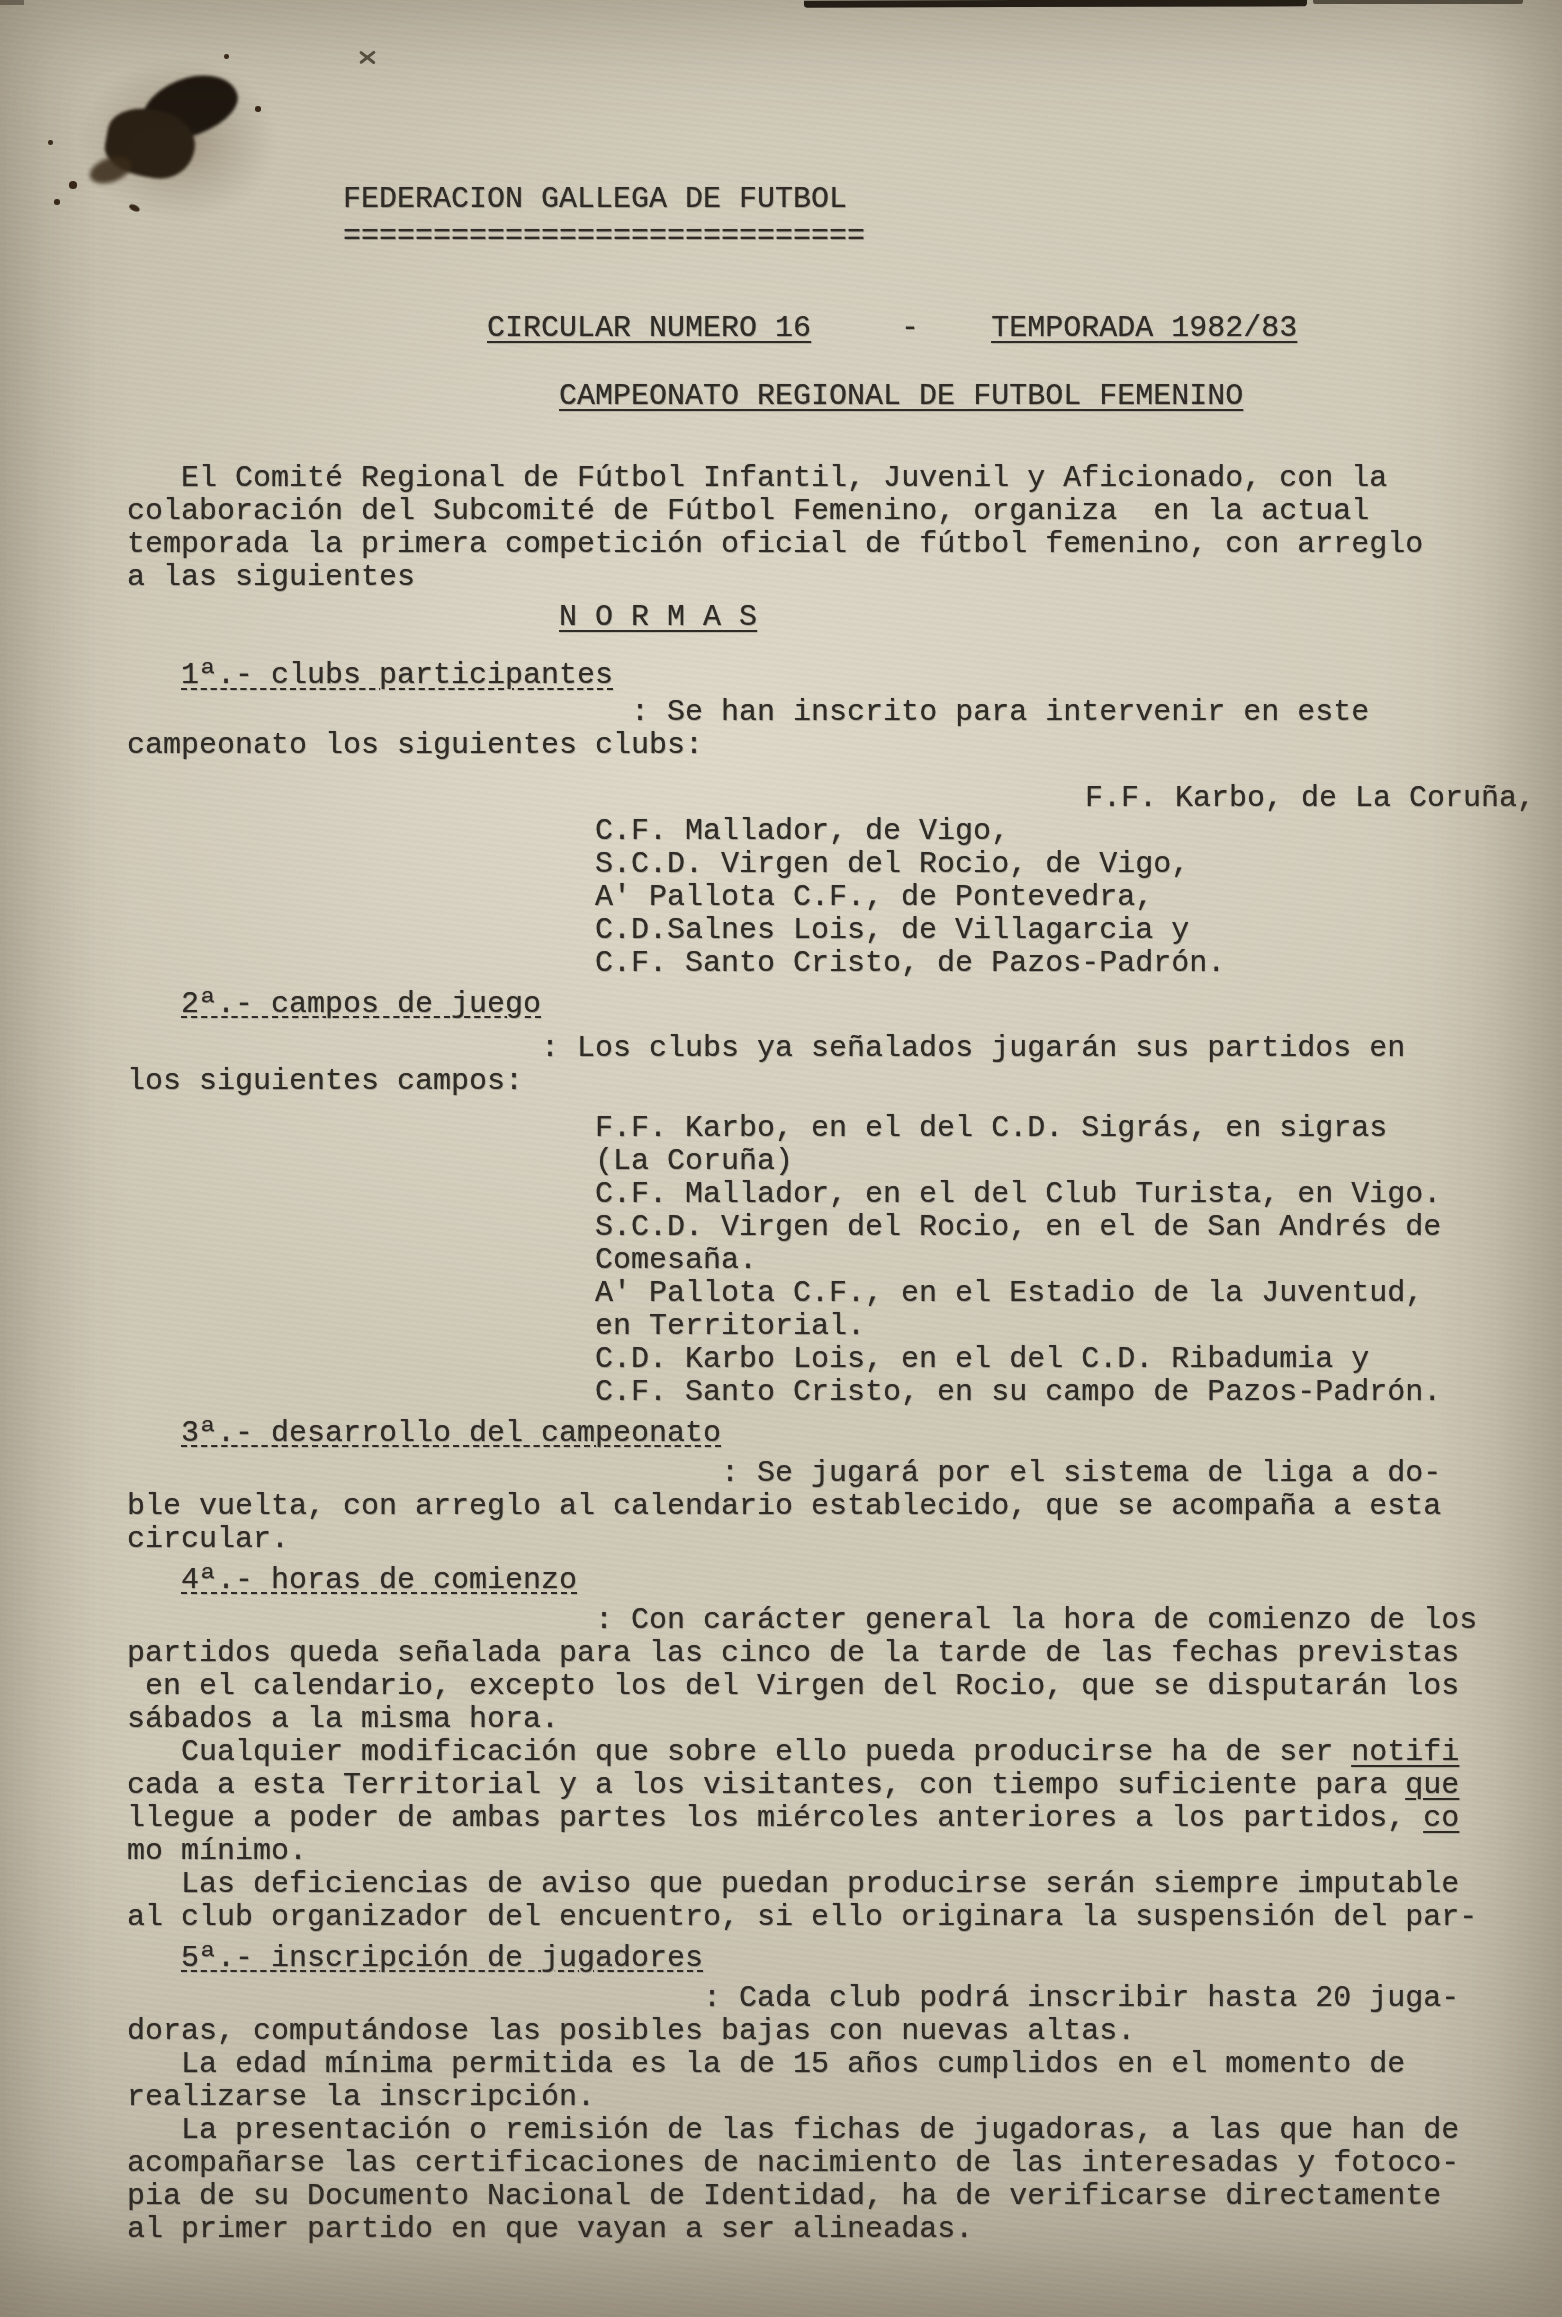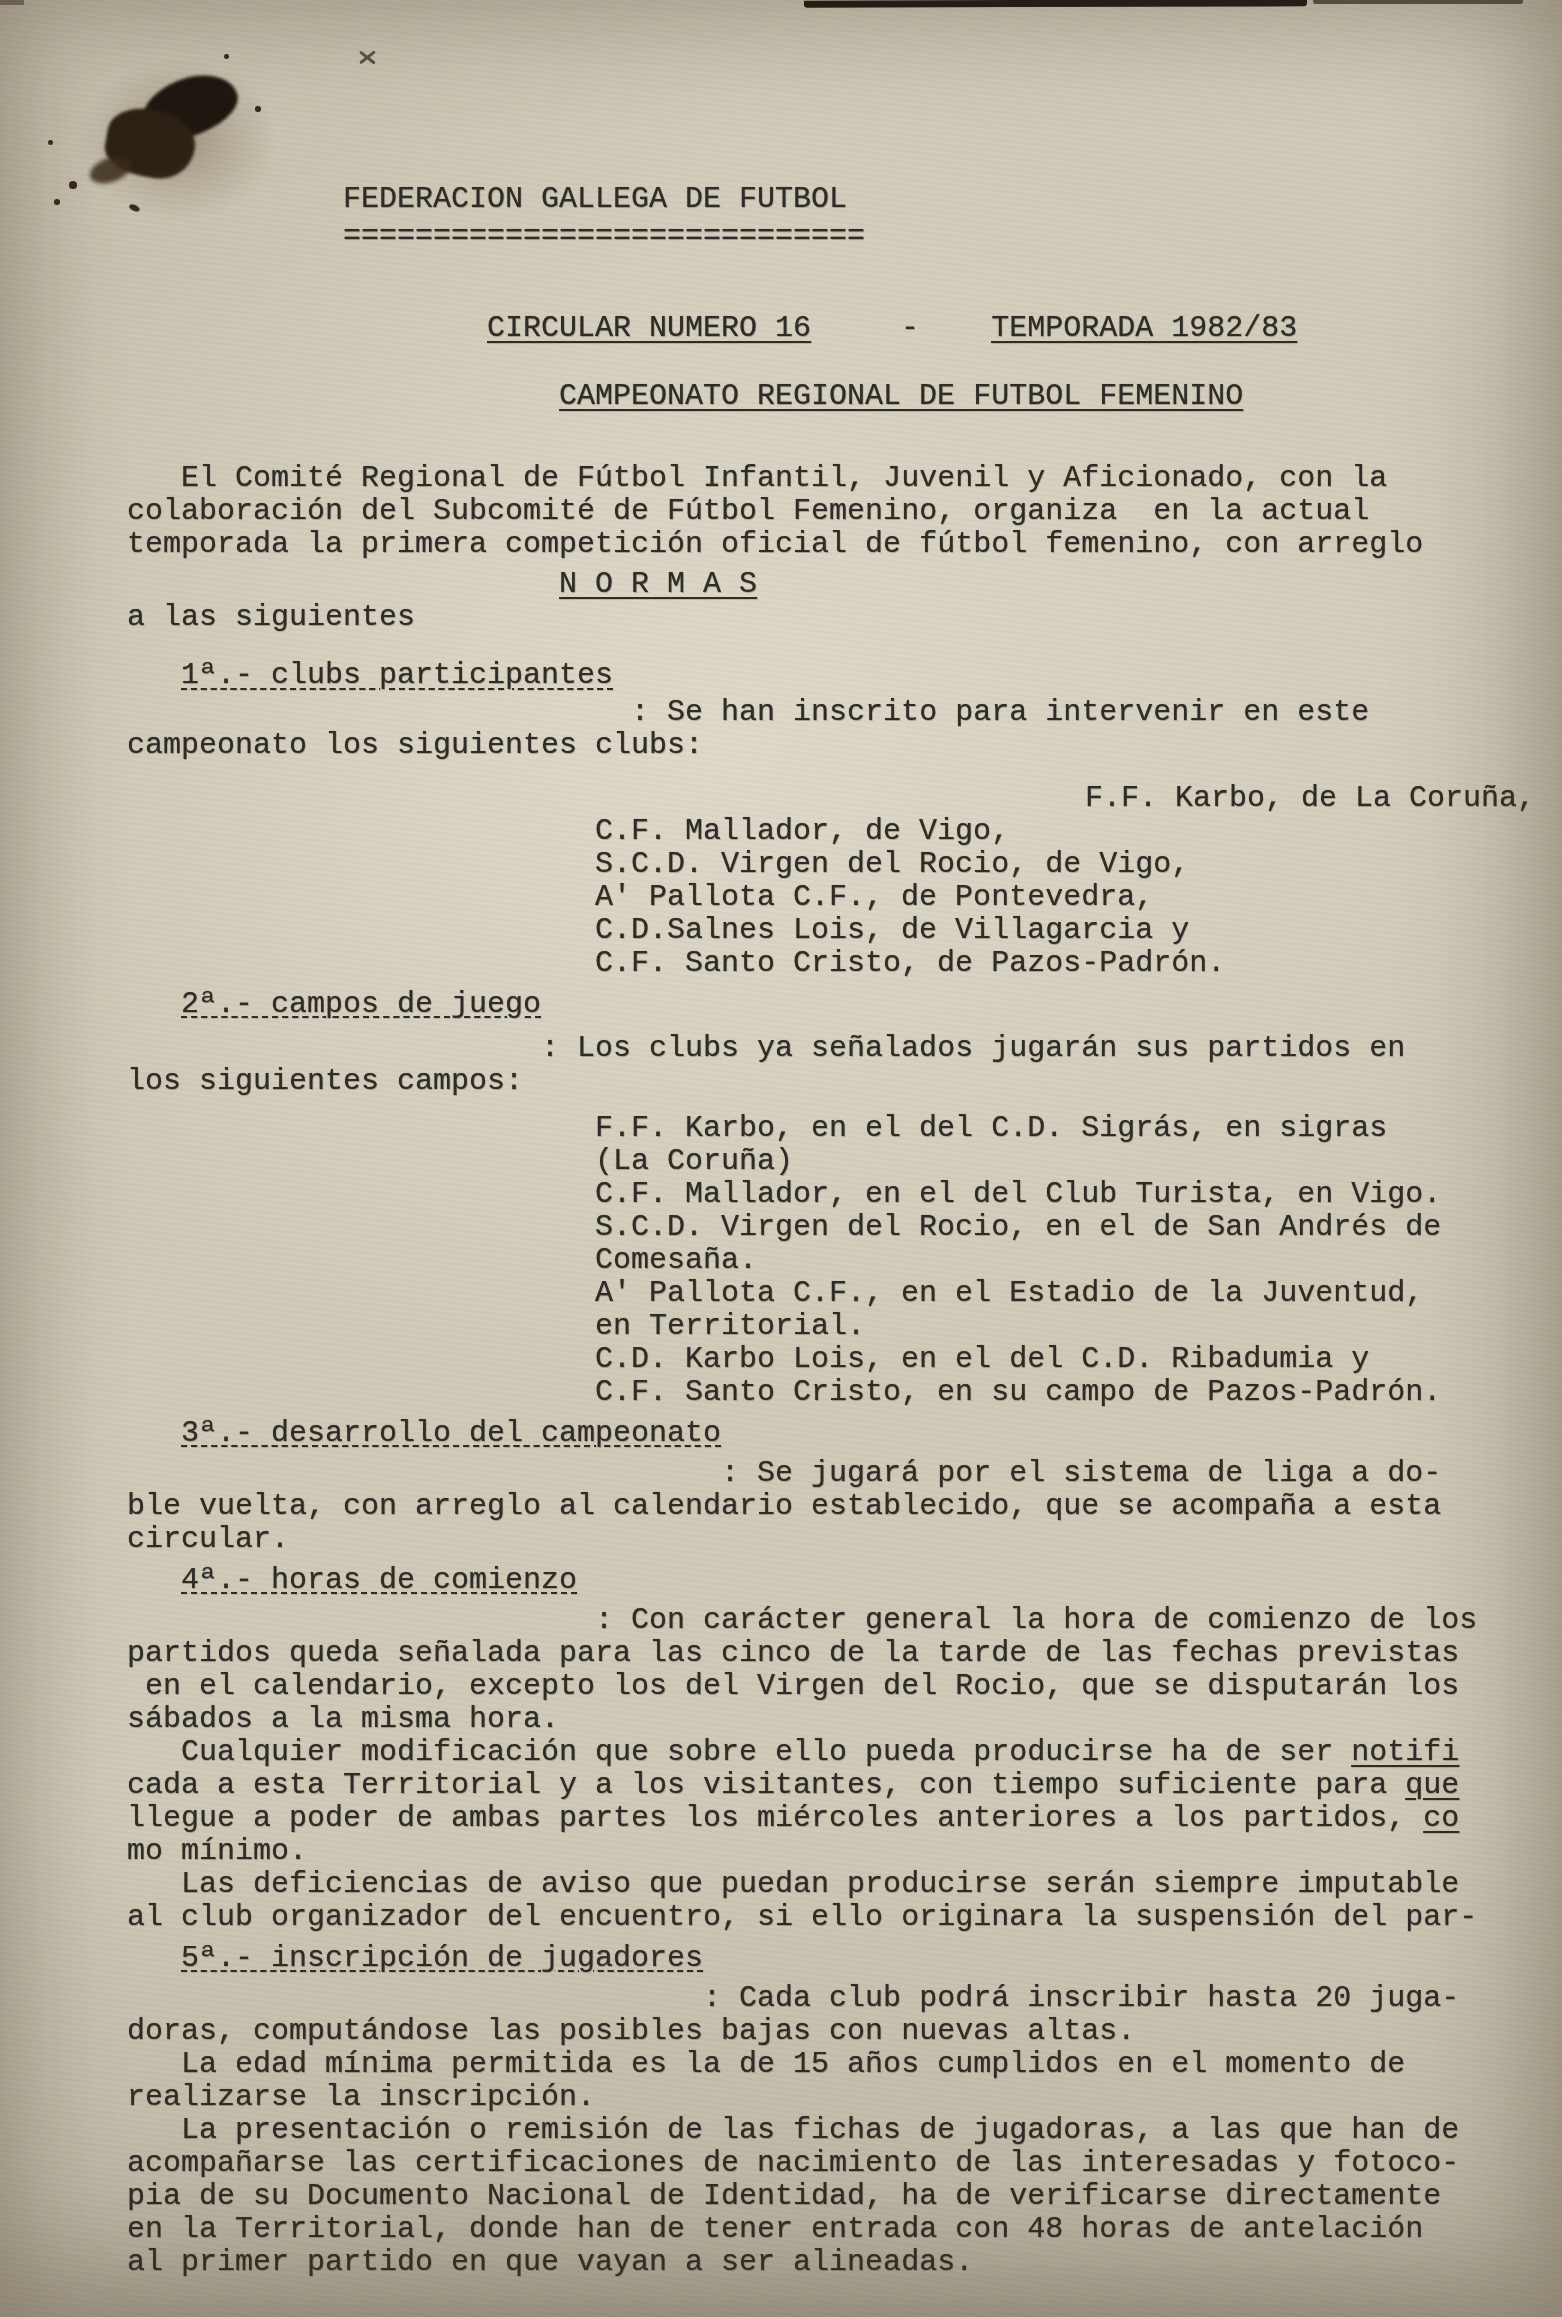--- a/index.html
+++ b/index.html
@@ -94,23 +94,23 @@
     <div class="line ind12"><span>FEDERACION GALLEGA DE FUTBOL</span></div>
     <div class="line ind12 mt4"><span>=============================</span></div>
 
     <div class="line ind20 mt63"><span class="u">CIRCULAR NUMERO 16</span><span class="sep">-</span><span class="u">TEMPORADA 1982/83</span></div>
 
     <div class="line ind24 mt38"><span class="u">CAMPEONATO REGIONAL DE FUTBOL FEMENINO</span></div>
 
     <div class="line mt53">   El Comité Regional de Fútbol Infantil, Juvenil y Aficionado, con la</div>
     <div class="line">colaboración del Subcomité de Fútbol Femenino, organiza  en la actual</div>
     <div class="line">temporada la primera competición oficial de fútbol femenino, con arreglo</div>
+    <div class="line">a las siguientes</div>
+
     <div class="line ind24 mt8"><span class="u">N O R M A S</span></div>
-
-    <div class="line">a las siguientes</div>
 
     <div class="line ind3 mt27"><span class="ud">1ª.- clubs participantes</span></div>
     <div class="line ind28 mt4">: Se han inscrito para intervenir en este</div>
     <div class="line">campeonato los siguientes clubs:</div>
     <div class="line ind26 mt22">F.F. Karbo, de La Coruña,</div>
     <div class="line ind26">C.F. Mallador, de Vigo,</div>
     <div class="line ind26">S.C.D. Virgen del Rocio, de Vigo,</div>
     <div class="line ind26">A' Pallota C.F., de Pontevedra,</div>
     <div class="line ind26">C.D.Salnes Lois, de Villagarcia y</div>
     <div class="line ind26">C.F. Santo Cristo, de Pazos-Padrón.</div>
@@ -146,20 +146,19 @@
     <div class="line"><span>al club organizador del encuentro, si ello originara la suspensión del par-</span><span class="u"></span></div>
 
     <div class="line ind3 mt8"><span class="ud">5ª.- inscripción de jugadores</span></div>
     <div class="line ind32 mt8">: Cada club podrá inscribir hasta 20 juga-</div>
     <div class="line">doras, computándose las posibles bajas con nuevas altas.</div>
     <div class="line">   La edad mínima permitida es la de 15 años cumplidos en el momento de</div>
     <div class="line">realizarse la inscripción.</div>
     <div class="line">   La presentación o remisión de las fichas de jugadoras, a las que han de</div>
     <div class="line">acompañarse las certificaciones de nacimiento de las interesadas y fotoco-</div>
     <div class="line">pia de su Documento Nacional de Identidad, ha de verificarse directamente</div>
-    <div class="line">en la Territorial, donde han de tener entrada con 48 horas de antelación</div>
     <div class="line">al primer partido en que vayan a ser alineadas.</div>
 
   </div>
 
   <div class="vignette"></div>
 </div>
 
 
 </body></html>

